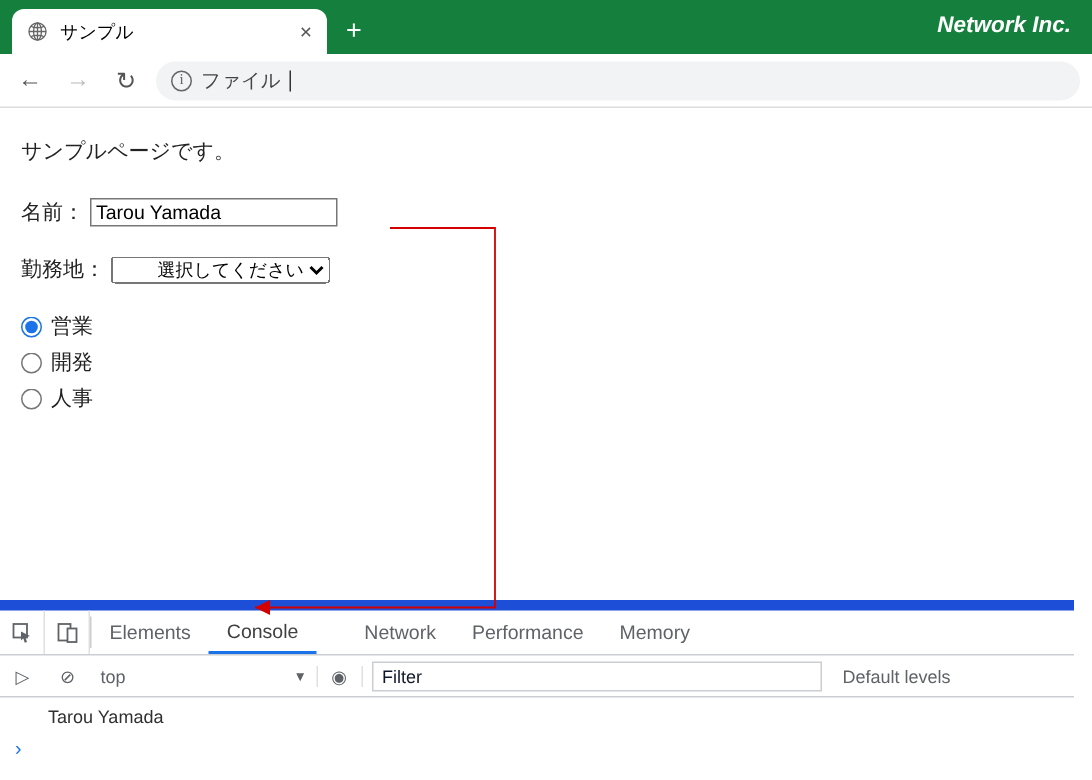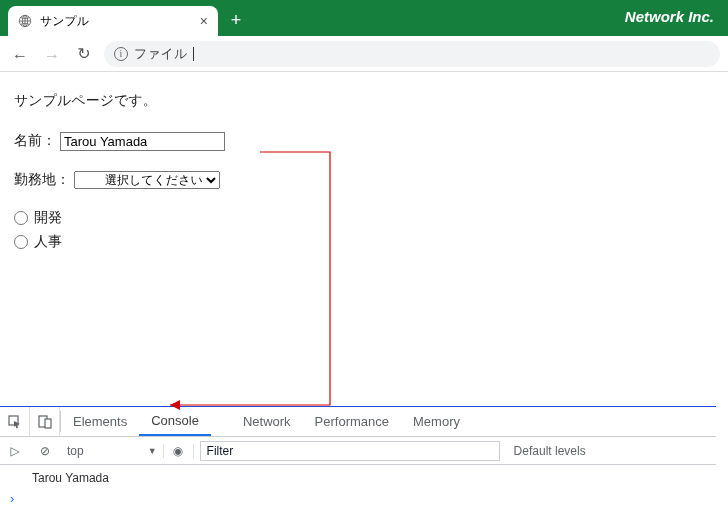--- a/index.html
+++ b/index.html
@@ -15,38 +15,38 @@
 .navbar { height:36px; background:#fff; border-bottom:1px solid #dcdcdc; display:flex; align-items:center; padding:0 8px; gap:8px; }
 .navbtn { width:24px; height:24px; display:flex; align-items:center; justify-content:center; color:#555; font-size:16px; }
 .navbtn.disabled { color:#bbb; }
 .omnibox { flex:1; height:26px; background:#f1f3f4; border-radius:13px; display:flex; align-items:center; padding:0 10px; font-size:13px; color:#444; gap:6px; }
 .info-icon { width:14px; height:14px; border:1px solid #666; border-radius:50%; display:flex; align-items:center; justify-content:center; font-size:10px; font-family:serif; color:#666; }
 .omnibox .cursor { width:1px; height:14px; background:#333; }
 
 
 .page { padding:20px 14px; font-size:14px; color:#222; height:290px; }
 .page p { margin-bottom:22px; }
-.row { margin-bottom:20px; display:flex; gap:4px; }
+.row { margin-bottom:20px; display:flex; align-items:center; gap:4px; }
 .row input[type=text] { font-size:13px; padding:1px 3px; width:165px; border:1px solid #767676; }
 .row select { font-size:12px;padding-left:26px; }
 .radios label { display:flex; align-items:center; gap:6px; font-size:14px; margin-bottom:6px; }
 .radios input[type=radio]{ width:14px; height:14px; accent-color:#1a73e8; }
 
 
-.devtools { position:absolute; left:0; right:12px; bottom:0; border-top:1px solid #1d4ed8; background:#fff; }
+.devtools { position:absolute; left:0; right:12px; bottom:0; border-top:7px solid #1d4ed8; background:#fff; }
 .dt-tabs { height:30px; border-bottom:1px solid #cacdd1; display:flex; align-items:stretch; font-size:13px; color:#5f6368; }
 .dt-iconbtn { width:30px; display:flex; align-items:center; justify-content:center; color:#5f6368; border-right:1px solid #e0e0e0; }
 .dt-sep { width:1px; background:#cacdd1; margin:4px 0; }
 .dt-tab { padding:0 12px; display:flex; align-items:center; }
 .dt-tab.active { color:#404040; border-bottom:2px solid #1a73e8; }
 .dt-gap { width:20px; }
 
 .dt-toolbar { height:28px; border-bottom:1px solid #cacdd1; display:flex; align-items:center; font-size:12px; color:#5f6368; }
 .dt-tbtn { width:30px; display:flex; align-items:center; justify-content:center; }
-.dt-context { display:flex; align-items:center; padding:0 6px; gap:64px; border-right:1px solid #e0e0e0; position:relative; }
+.dt-context { display:flex; align-items:center; padding:0 6px; gap:112px; border-right:1px solid #e0e0e0; position:relative; }
 .dt-context .tri { font-size:9px; }
 .dt-eye { width:30px; display:flex; align-items:center; justify-content:center; border-right:1px solid #e0e0e0; }
 .dt-filter { flex:0 0 300px; border:1px solid #cacdd1; margin:2px 6px; height:20px; padding:0 6px; display:flex; align-items:center; color:#0f172a; }
 .dt-levels { padding:0 8px; white-space:nowrap; }
 
 .dt-console { font-family:Consolas,Menlo,monospace; font-size:12px; padding:4px 0 12px; }
 .dt-line { padding:2px 14px 4px 32px; color:#303030; }
 .dt-prompt { color:#1a73e8; padding:2px 10px; font-size:13px; }
 
 
@@ -96,20 +96,24 @@
 
   <div class="row">
     <span>勤務地：</span>
     <select>
       <option>選択してください</option>
     </select>
   </div>
 
   <div class="radios">
     <label>
+        <input type="radio" name="d" checked="" style="">
+        <span>営業</span>
+      </label>
+    <label>
         <input type="radio" name="d" style="">
         <span>開発</span>
       </label>
     <label>
         <input type="radio" name="d" style="">
         <span>人事</span>
       </label>
   </div>
 </div>
 

